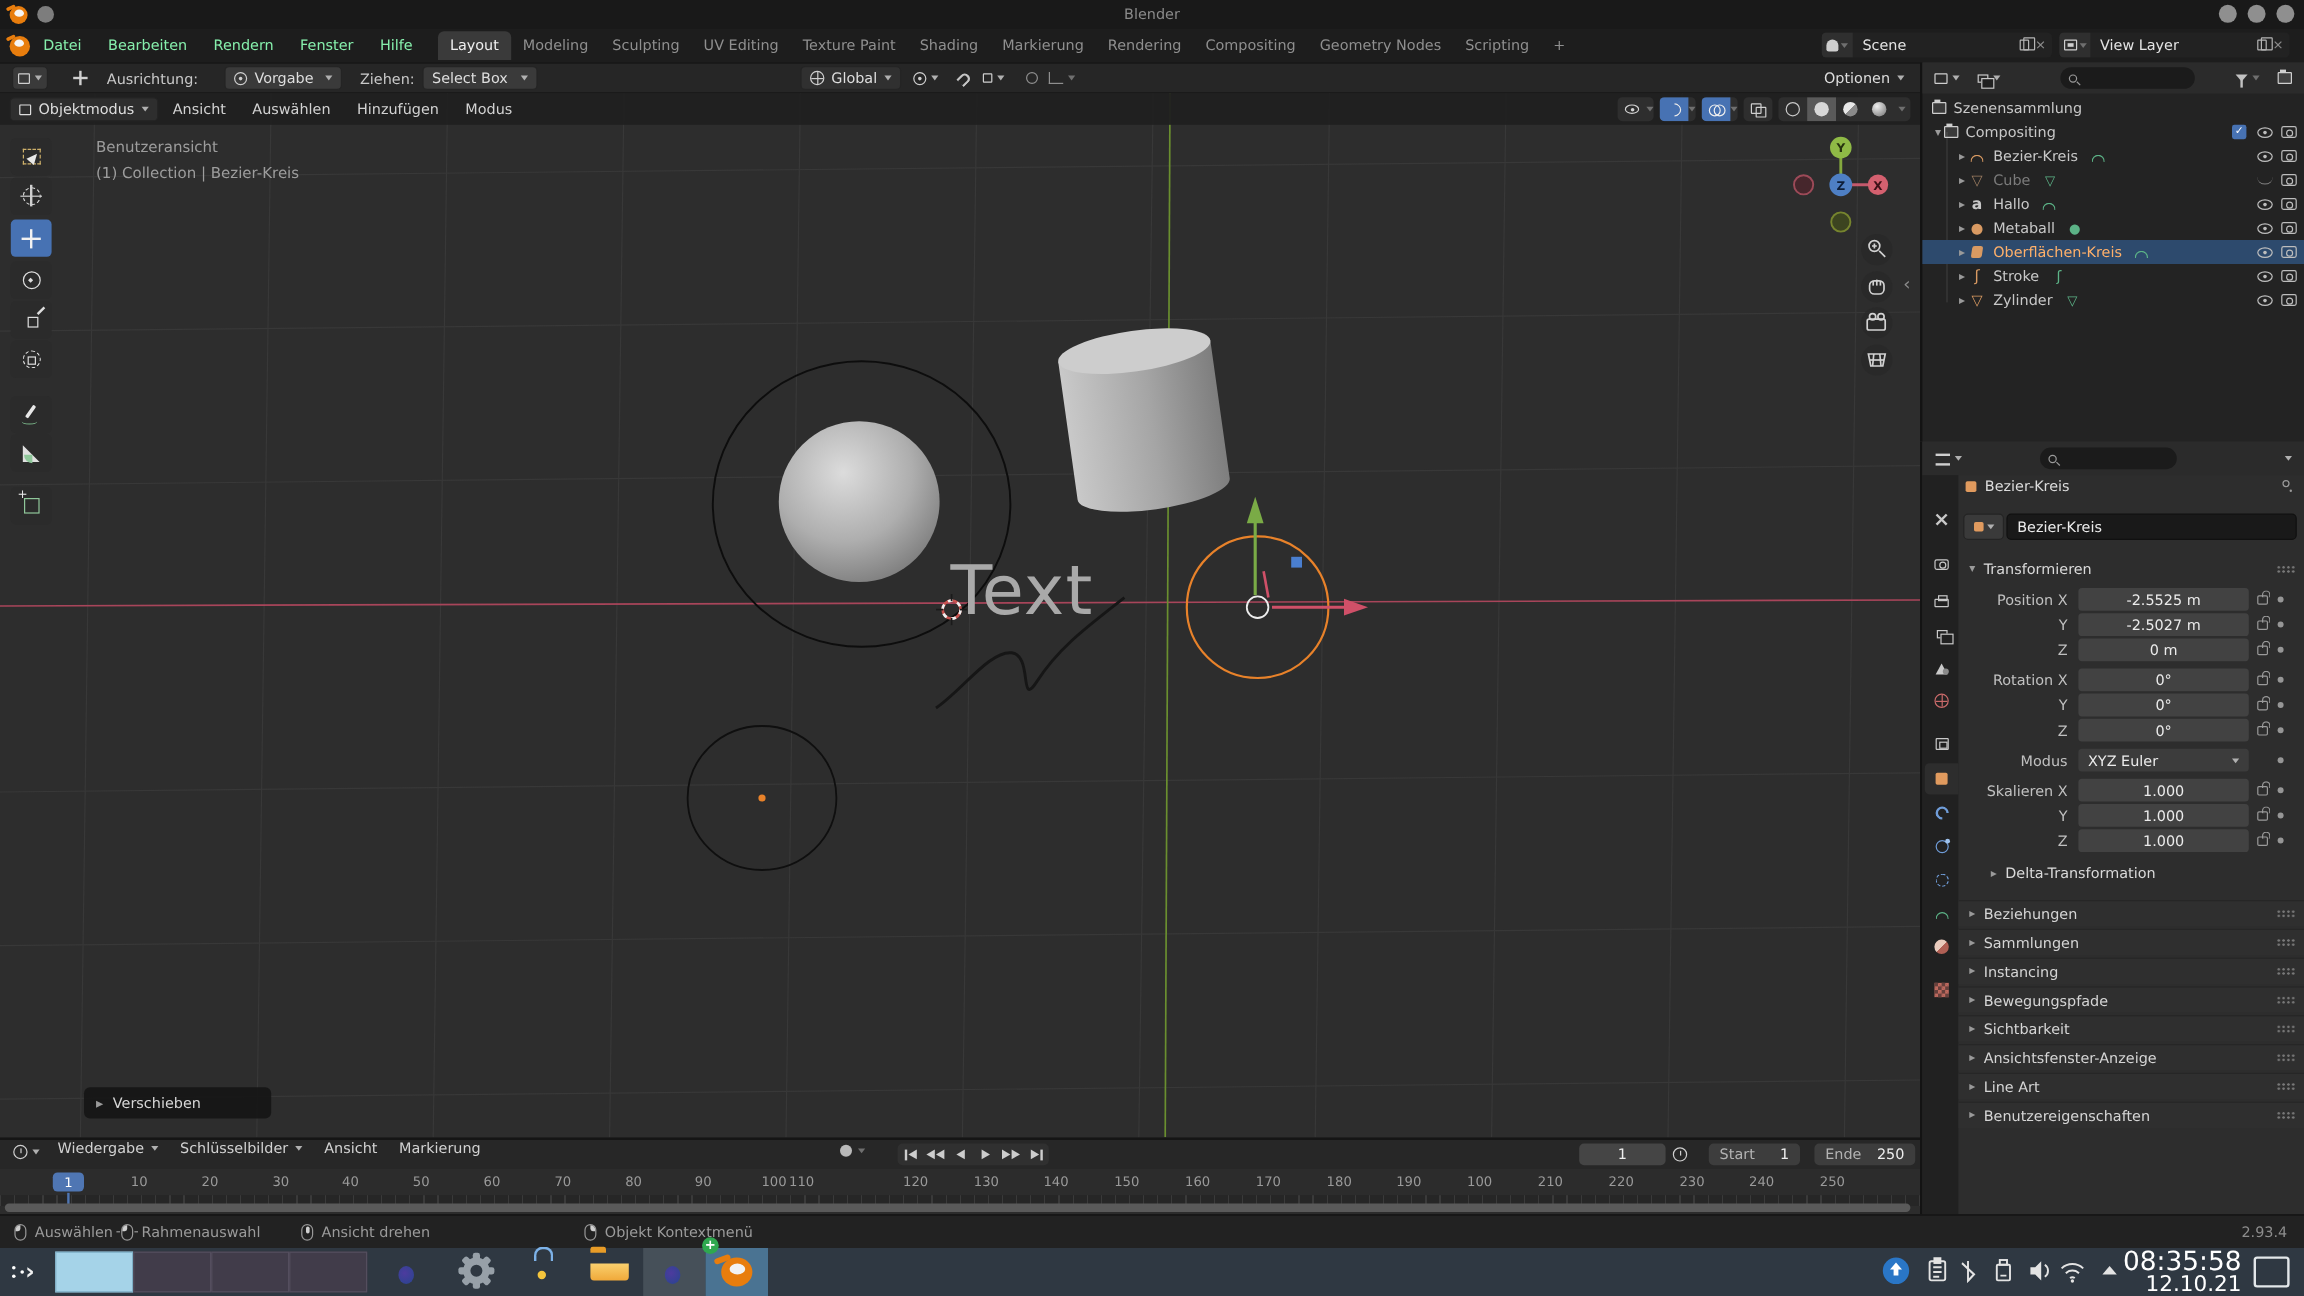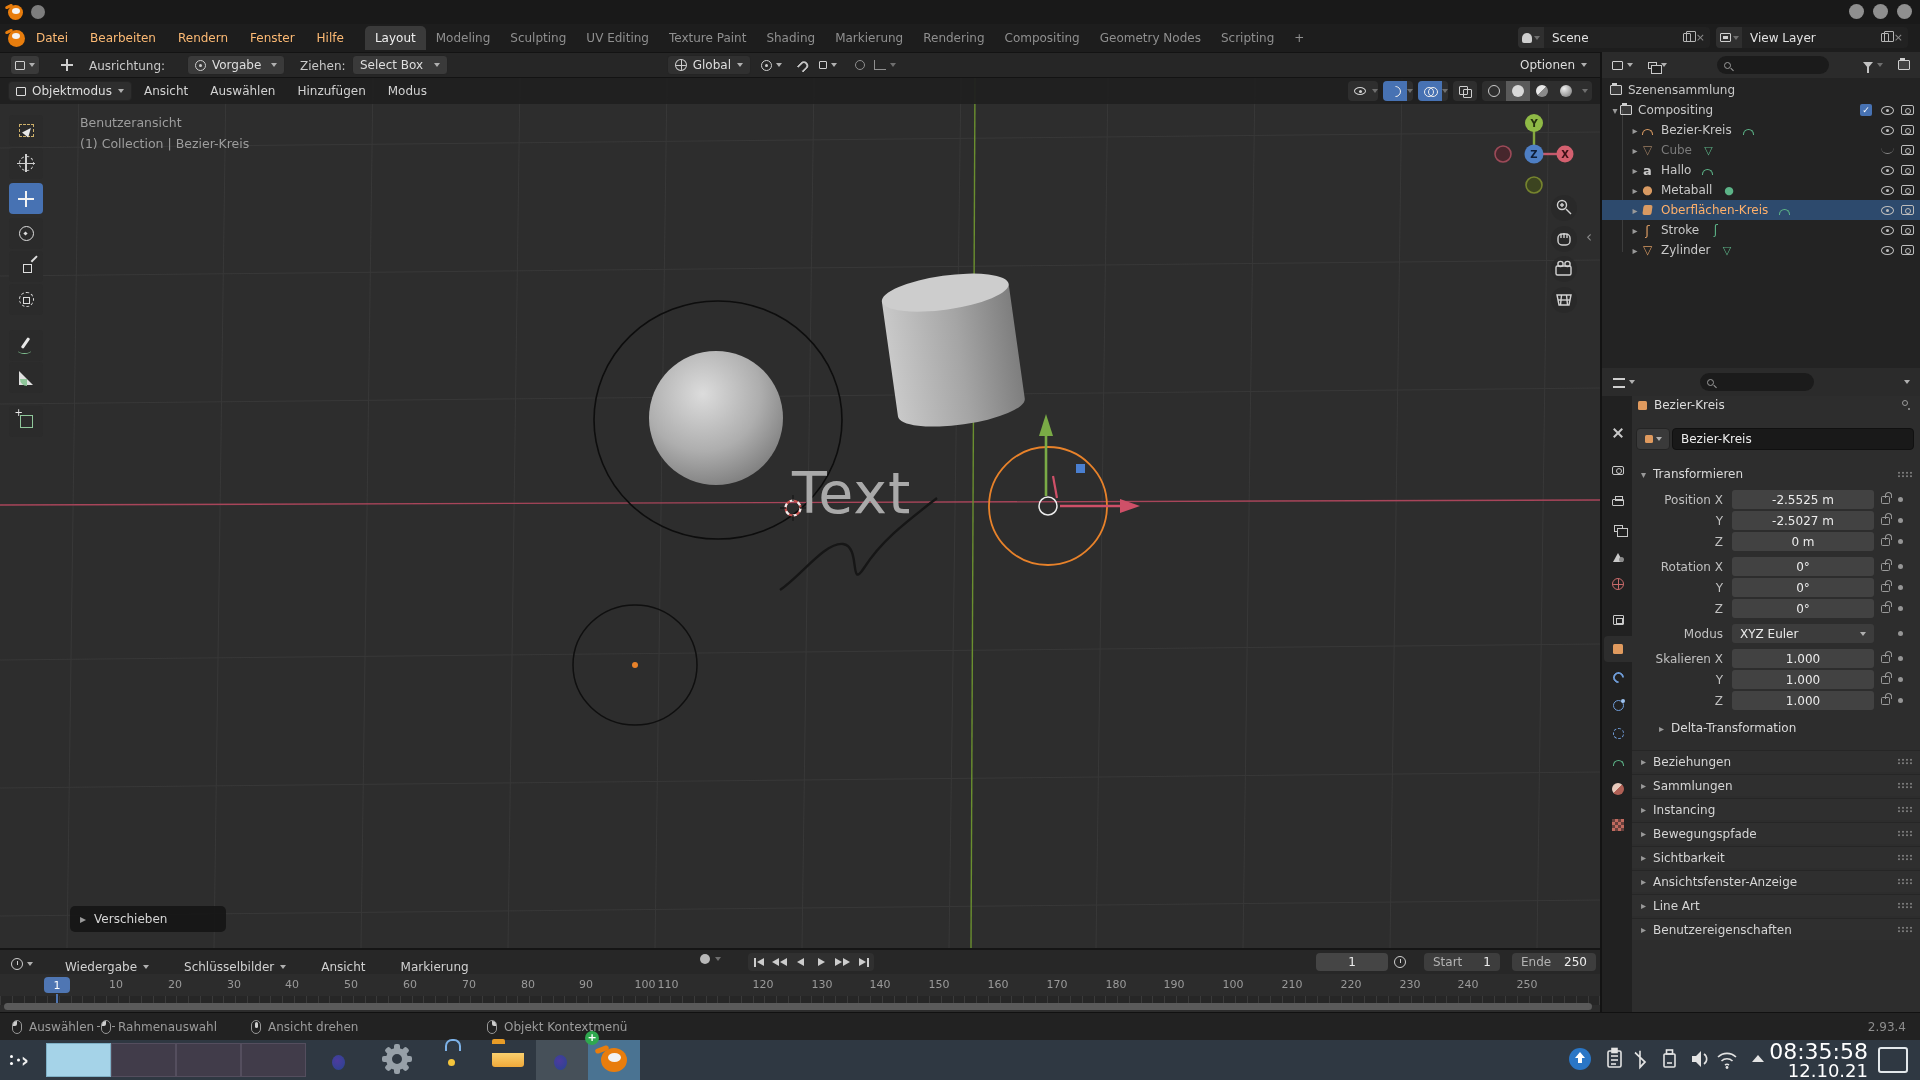--- a/index.html
+++ b/index.html
@@ -15,21 +15,21 @@
   .wtitle{position:absolute;left:0;right:0;text-align:center;color:#8a8a8a;font-size:12px}
   .blogo{position:relative;width:15px;height:15px;border-radius:50%;background:#e87d0d;display:inline-block}
   .blogo::after{content:'';position:absolute;left:4px;top:3px;width:8px;height:6px;border-radius:50%;background:#f5f5f5}
   .blogo::before{content:'';position:absolute;left:-3px;top:0px;width:8px;height:3px;background:#e87d0d;border-radius:2px;transform:rotate(-25deg)}
   .graydot{width:14px;height:14px;border-radius:50%;background:#7d7d7d;display:inline-block}
   .winbtns{position:absolute;right:8px;top:4px;display:flex;gap:9px}
   .wbtn{width:15px;height:15px;border-radius:50%;background:#8f8f8f}
 
   
   .menubar{position:absolute;left:0;top:24px;width:1920px;height:28px;background:#1d1d1d;display:flex;align-items:center;padding-left:8px}
-  .menu{padding:0 11px;color:#fdba74}
+  .menu{padding:0 11px;color:#86efac}
   .tabs{display:flex;margin-left:10px;height:28px;align-items:center}
   .wtab{padding:5px 10px;color:#8f8f8f;border-radius:5px 5px 0 0;white-space:nowrap}
   .wtab.active{background:#3a3a3a;color:#efefef}
   .selgrp{position:absolute;top:3px;height:21px;display:flex;align-items:center;background:#222;border-radius:4px;overflow:hidden}
   .selgrp .iconbox{width:26px;height:21px;background:#2f2f2f;display:flex;align-items:center;justify-content:center;gap:2px}
   .selgrp .val{padding:0 8px;color:#e3e3e3;flex:1;white-space:nowrap}
   .mini-copy{width:8px;height:9px;border:1px solid #b5b5b5;border-radius:1px;position:relative;display:inline-block}
   .mini-copy::after{content:'';position:absolute;left:2px;top:-3px;width:8px;height:9px;border:1px solid #b5b5b5;border-radius:1px}
   .mini-x{color:#8a8a8a;font-size:11px;padding:0 5px}
   .mini-scene{width:10px;height:10px;border-radius:50% 50% 2px 2px;background:#cfcfcf;position:relative}
@@ -180,21 +180,21 @@
   .pval.ddv{justify-content:flex-start;padding:0 8px;background:#3c3c3c}
   .pval.ddv .chev{margin-left:auto}
   .lock{width:9px;height:8px;border:1.2px solid #9a9a9a;border-radius:1.5px;position:relative;margin-left:7px;flex:none}
   .lock::before{content:'';position:absolute;left:3px;top:-5px;width:5px;height:5px;border:1.2px solid #9a9a9a;border-bottom:none;border-radius:4px 4px 0 0}
   .adot{width:5px;height:5px;border-radius:50%;background:#969696;margin-left:8px;flex:none}
   .grip{margin-left:auto;width:16px;height:7px;background-image:radial-gradient(#787878 1px,transparent 1.2px);background-size:4px 3.5px}
   .cpanel{position:absolute;left:30px;width:290px;height:22px;background:#2f2f2f;border-top:1px solid #262626;display:flex;align-items:center;gap:7px;padding:0 9px;color:#d5d5d5}
 
   
   .timeline{position:absolute;left:0;top:948px;width:1600px;height:64px;background:#2c2c2c;border-top:2px solid #151515}
-  .tlhead{position:relative;height:24px;background:#272727;display:flex;align-items:flex-end;gap:19px;padding-left:6px}
+  .tlhead{position:relative;height:24px;background:#272727;display:flex;align-items:flex-start;gap:2px;padding-left:6px}
   .tlmenu{padding:0 8px;color:#d2d2d2;display:flex;align-items:center;gap:6px}
   .mi-clock{width:12px;height:12px;border:1.3px solid #cfcfcf;border-radius:50%;position:relative}
   .mi-clock::after{content:'';position:absolute;left:5px;top:2px;width:1.4px;height:4px;background:#cfcfcf}
   .recbtn{position:absolute;left:700px;top:4px;display:flex;align-items:center;gap:5px}
   .recdot{width:10px;height:10px;border-radius:50%;background:#b9b9b9}
   .playgrp{position:absolute;left:748px;top:3px;display:flex;background:#303030;border-radius:4px;overflow:hidden}
   .pbtn{width:21px;height:18px;display:flex;align-items:center;justify-content:center;gap:1px}
   .tri-l{width:0;height:0;border-top:4.5px solid transparent;border-bottom:4.5px solid transparent;border-right:7px solid #cdcdcd}
   .tri-r{width:0;height:0;border-top:4.5px solid transparent;border-bottom:4.5px solid transparent;border-left:7px solid #cdcdcd}
   .pbar{width:2px;height:9px;background:#cdcdcd}
@@ -252,20 +252,21 @@
   .deskbtn{position:absolute;right:12px;top:7px;width:30px;height:26px;border:2px solid #e3e7ea;border-radius:3px}
 </style>
 </head>
 <body>
 
 <div id="app">
 
   <div class="titlebar">
     <span class="blogo"></span>
     <span class="graydot"></span>
+    <span class="wtitle">Blender</span>
     <span class="winbtns">
       <span class="wbtn"></span>
       <span class="wbtn"></span>
       <span class="wbtn"></span>
     </span>
   </div>
 
   <div class="menubar">
     <span class="blogo" style="width:17px;height:17px"></span>
     <span class="menu">Datei</span>

